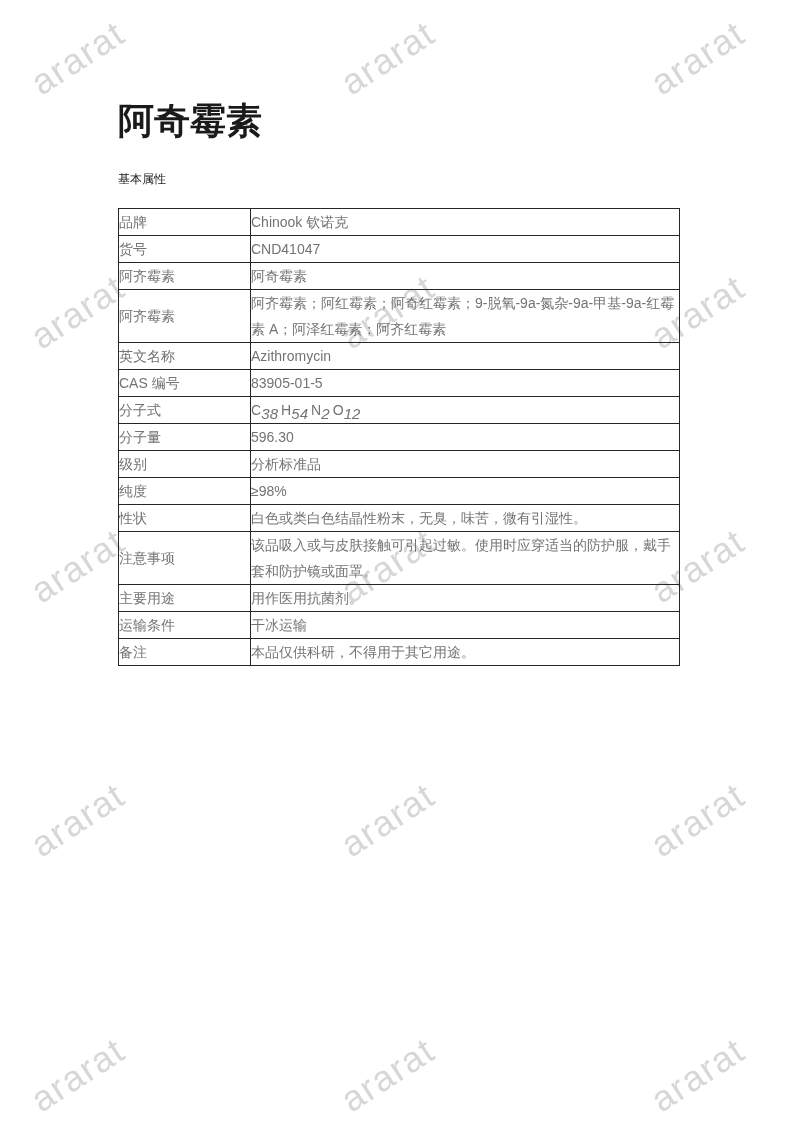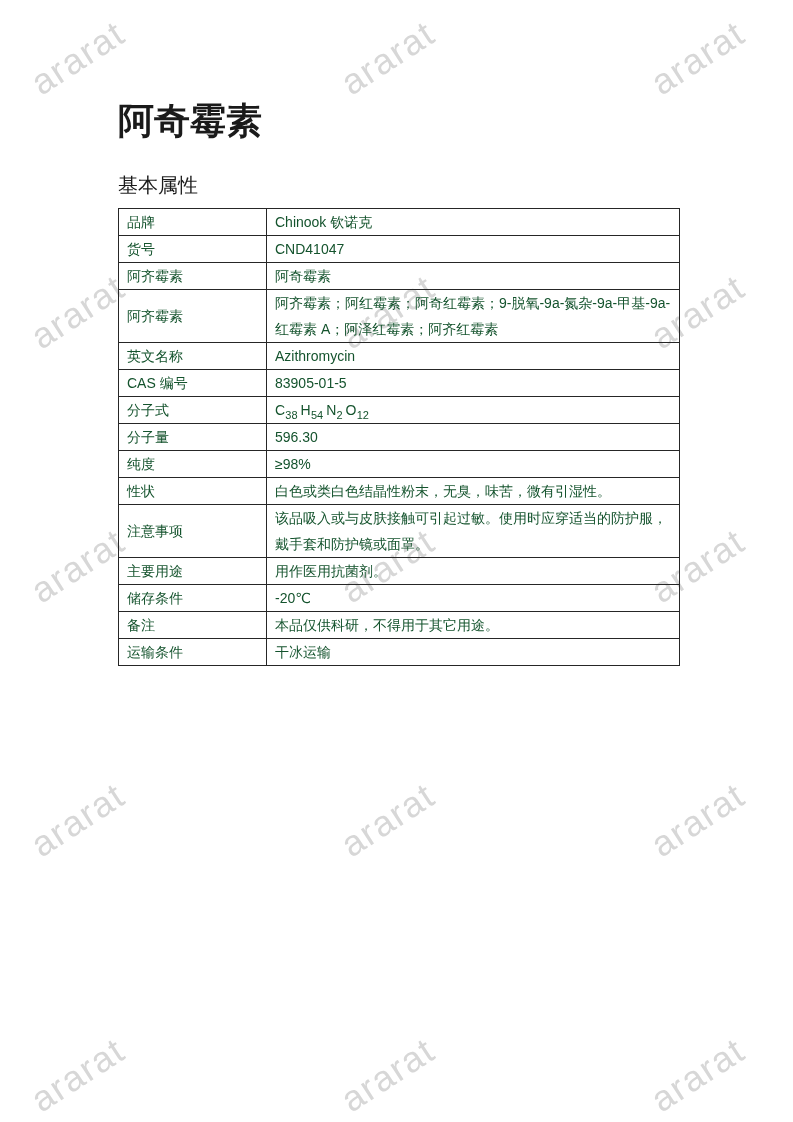--- a/index.html
+++ b/index.html
@@ -36,50 +36,51 @@
     font-size: 36px;
     line-height: 1.15;
     font-weight: 700;
     color: #1a1a1a;
     margin: 0;
   }
   #section-heading {
     position: absolute;
     left: 118px;
     top: 172px;
-    font-size: 20px;
+    font-size: 12px;
     line-height: 1.3;
     font-weight: 400;
     color: #1a1a1a;
     margin: 0;
   }
   #props-table {
     position: absolute;
     left: 118px;
     top: 208px;
     width: 562px;
     border-collapse: collapse;
     table-layout: fixed;
     font-size: 14px;
   }
   #props-table td {
     border: 1px solid #262626;
     line-height: 26px;
-    padding: 0 8px;
+    padding: 0 0;
     height: 26px;
     vertical-align: middle;
-    color: #14532d;
+    color: #737373;
   }
   #props-table td.lbl {
     width: 131px; 
   }
   #props-table td.val sub {
-    font-size: 11px;
+    font-size: 15px;
     line-height: 0;
     margin-right: 3px;
+    font-style: italic;
   }
   #props-table td.val .fbase {
     letter-spacing: 0.2px;
   }
 </style>
 </head>
 <body>
 
 <div id="page">
   <div id="watermark-layer">
@@ -133,42 +134,42 @@
         <td class="lbl">分子式</td>
         <td class="val">
           <span class="fbase">C</span><sub>38</sub><span class="fbase">H</span><sub>54</sub><span class="fbase">N</span><sub>2</sub><span class="fbase">O</span><sub>12</sub>
         </td>
       </tr>
       <tr>
         <td class="lbl">分子量</td>
         <td class="val">596.30</td>
       </tr>
       <tr>
+        <td class="lbl">级别</td>
+        <td class="val">分析标准品</td>
+      </tr>
+      <tr>
         <td class="lbl">纯度</td>
         <td class="val">≥98%</td>
       </tr>
       <tr>
         <td class="lbl">性状</td>
         <td class="val">白色或类白色结晶性粉末，无臭，味苦，微有引湿性。</td>
       </tr>
       <tr>
         <td class="lbl">注意事项</td>
         <td class="val">该品吸入或与皮肤接触可引起过敏。使用时应穿适当的防护服，戴手套和防护镜或面罩。</td>
       </tr>
       <tr>
         <td class="lbl">主要用途</td>
         <td class="val">用作医用抗菌剂。</td>
       </tr>
       <tr>
-        <td class="lbl">储存条件</td>
-        <td class="val">-20℃</td>
+        <td class="lbl">运输条件</td>
+        <td class="val">干冰运输</td>
       </tr>
       <tr>
         <td class="lbl">备注</td>
         <td class="val">本品仅供科研，不得用于其它用途。</td>
-      </tr>
-      <tr>
-        <td class="lbl">运输条件</td>
-        <td class="val">干冰运输</td>
       </tr>
     </tbody>
   </table>
 </div>
 
 </body></html>

